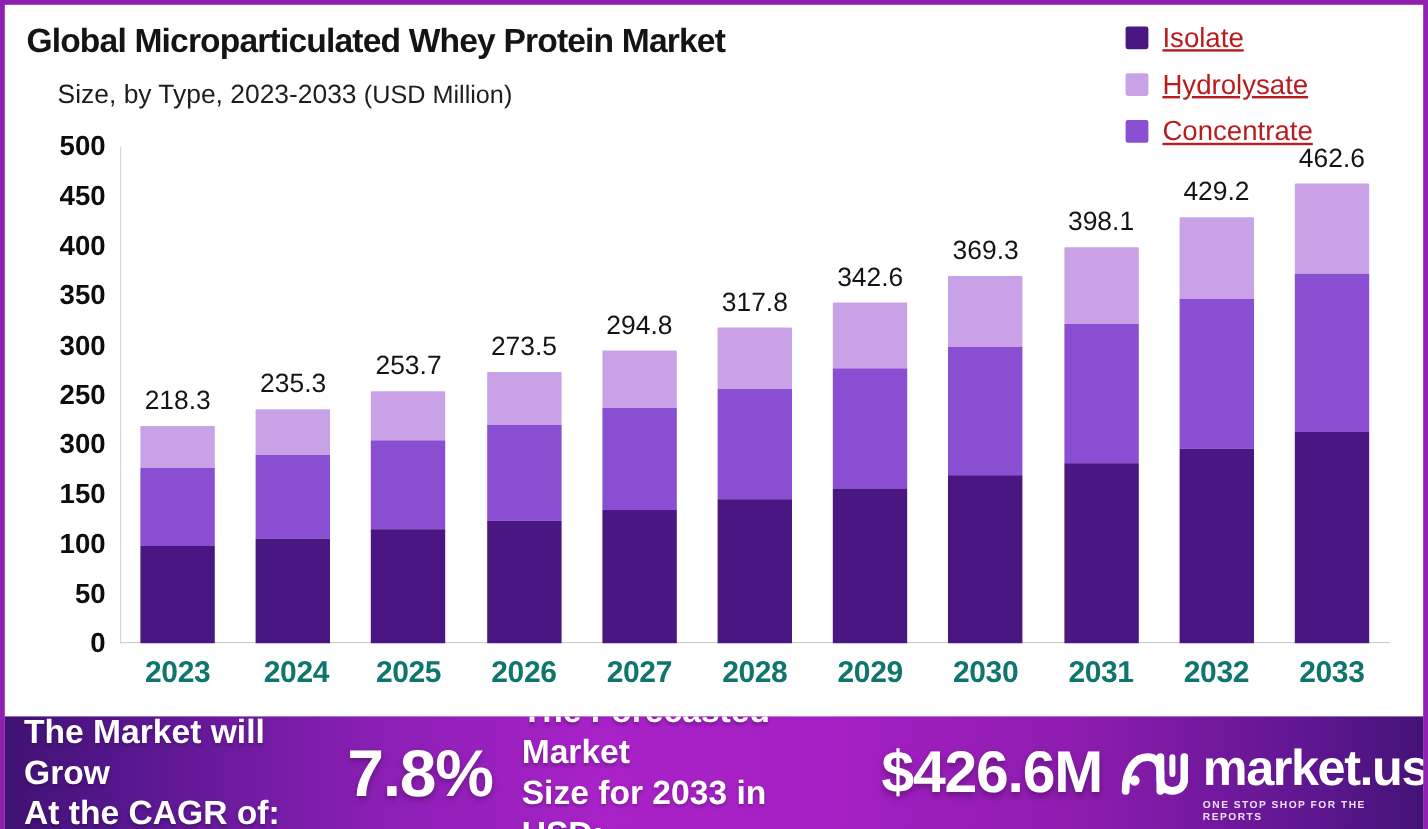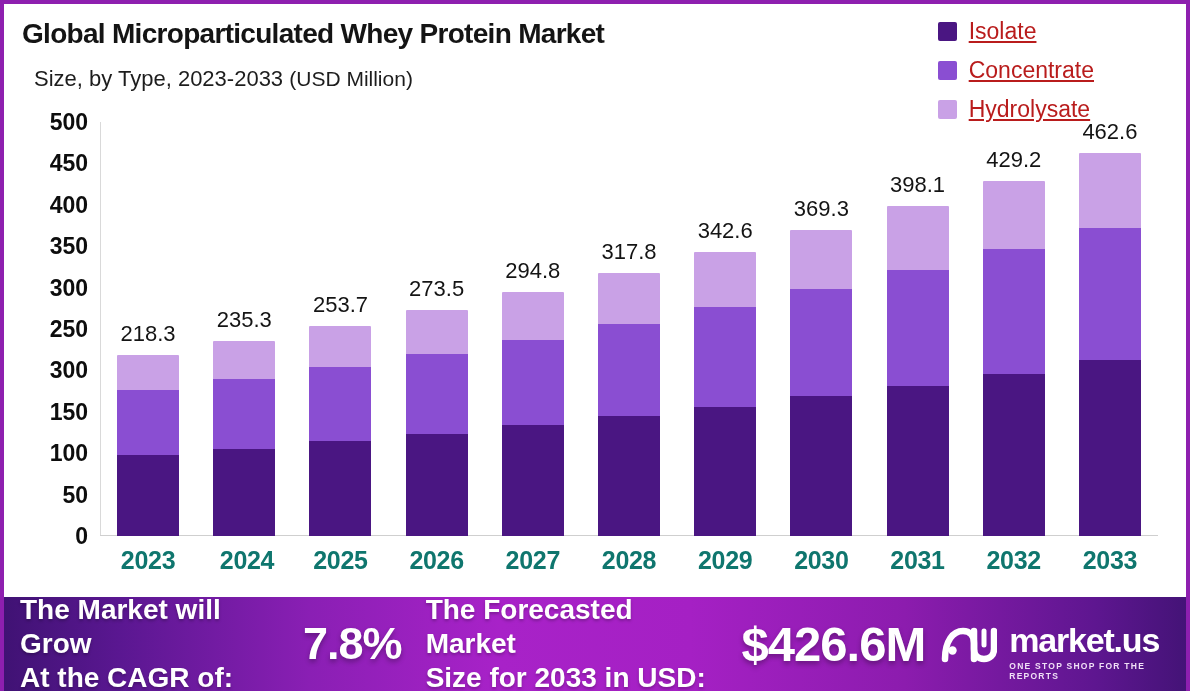--- a/index.html
+++ b/index.html
@@ -19,21 +19,21 @@
   }
 
   
   .header { position: absolute; left: 0; top: 0; width: 1182px; height: 118px; }
   .title {
     position: absolute; left: 18px; top: 14px;
     font-size: 28px; font-weight: 800; letter-spacing: -0.7px;
     color: #141414; white-space: nowrap;
   }
   .subtitle {
-    position: absolute; left: 30px; top: 62px;
+    position: absolute; left: 44px; top: 62px;
     font-size: 22px; font-weight: 400; color: #1d1d1d; white-space: nowrap;
   }
   .subtitle .unit { font-size: 21px; }
 
   
   .legend { position: absolute; right: 92px; top: 8px; }
   .legend-row { display: flex; align-items: center; height: 39px; }
   .legend-swatch {
     width: 19px; height: 19px; border-radius: 2px; margin-right: 12px;
     flex: 0 0 auto;
@@ -89,34 +89,34 @@
         #A520C4 58%, #8C1CAE 76%, #5E1690 92%, #431376 100%);
     display: flex; align-items: center; overflow: hidden;
   }
   .banner-block { display: flex; align-items: center; }
   .banner-text {
     color: #ffffff; font-size: 28px; font-weight: 700; line-height: 1.22;
     text-shadow: 0 2px 3px rgba(0,0,0,0.25);
     white-space: pre-line;
   }
   .banner-big {
-    color: #ffffff; font-size: 45px; font-weight: 800; letter-spacing: -1px;
+    color: #ffffff; font-size: 55px; font-weight: 800; letter-spacing: -1px;
     text-shadow: 0 3px 5px rgba(0,0,0,0.3);
     white-space: nowrap;
   }
   .b1 { margin-left: 20px; }
   .b1 .banner-big { margin-left: 16px; }
   .b2 { margin-left: 24px; gap: 12px; }
   .b2 .banner-big { margin-left: 16px; font-size: 49px; }
 
   .brand { display: flex; align-items: center; margin-left: 14px; }
   .brand-mark { width: 58px; height: 50px; flex: 0 0 auto; }
   .brand-words { margin-left: 12px; }
   .brand-name {
-    color: #ffffff; font-size: 34px; font-weight: 800; letter-spacing: -1.2px;
+    color: #ffffff; font-size: 42px; font-weight: 800; letter-spacing: -1.2px;
     line-height: 1;
     margin-top: 15px;
   }
   .brand-tag {
     color: #f0dff6; font-size: 8.5px; font-weight: 700; letter-spacing: 1.25px;
     margin-top: 4px;
   }
 </style>
 </head>
 <body>
@@ -128,26 +128,26 @@
     <div class="subtitle">
       <span>Size, by Type, 2023-2033 </span><span class="unit">(USD Million)</span>
     </div>
 
     <div class="legend">
       <div class="legend-row">
         <span class="legend-swatch" style="background:#4A1682"></span>
         <span class="legend-label">Isolate</span>
       </div>
       <div class="legend-row">
+        <span class="legend-swatch" style="background:#C9A1E6"></span>
+        <span class="legend-label">Hydrolysate</span>
+      </div>
+      <div class="legend-row">
         <span class="legend-swatch" style="background:#8A4ED2"></span>
         <span class="legend-label">Concentrate</span>
-      </div>
-      <div class="legend-row">
-        <span class="legend-swatch" style="background:#C9A1E6"></span>
-        <span class="legend-label">Hydrolysate</span>
       </div>
     </div>
   </div>
 
   <div class="plot">
     <div class="ylabels" id="ylabels">
         <div class="ylabel" style="top: 414px;">0</div>
         <div class="ylabel" style="top: 372.6px;">50</div>
         <div class="ylabel" style="top: 331.2px;">100</div>
         <div class="ylabel" style="top: 289.8px;">150</div>

